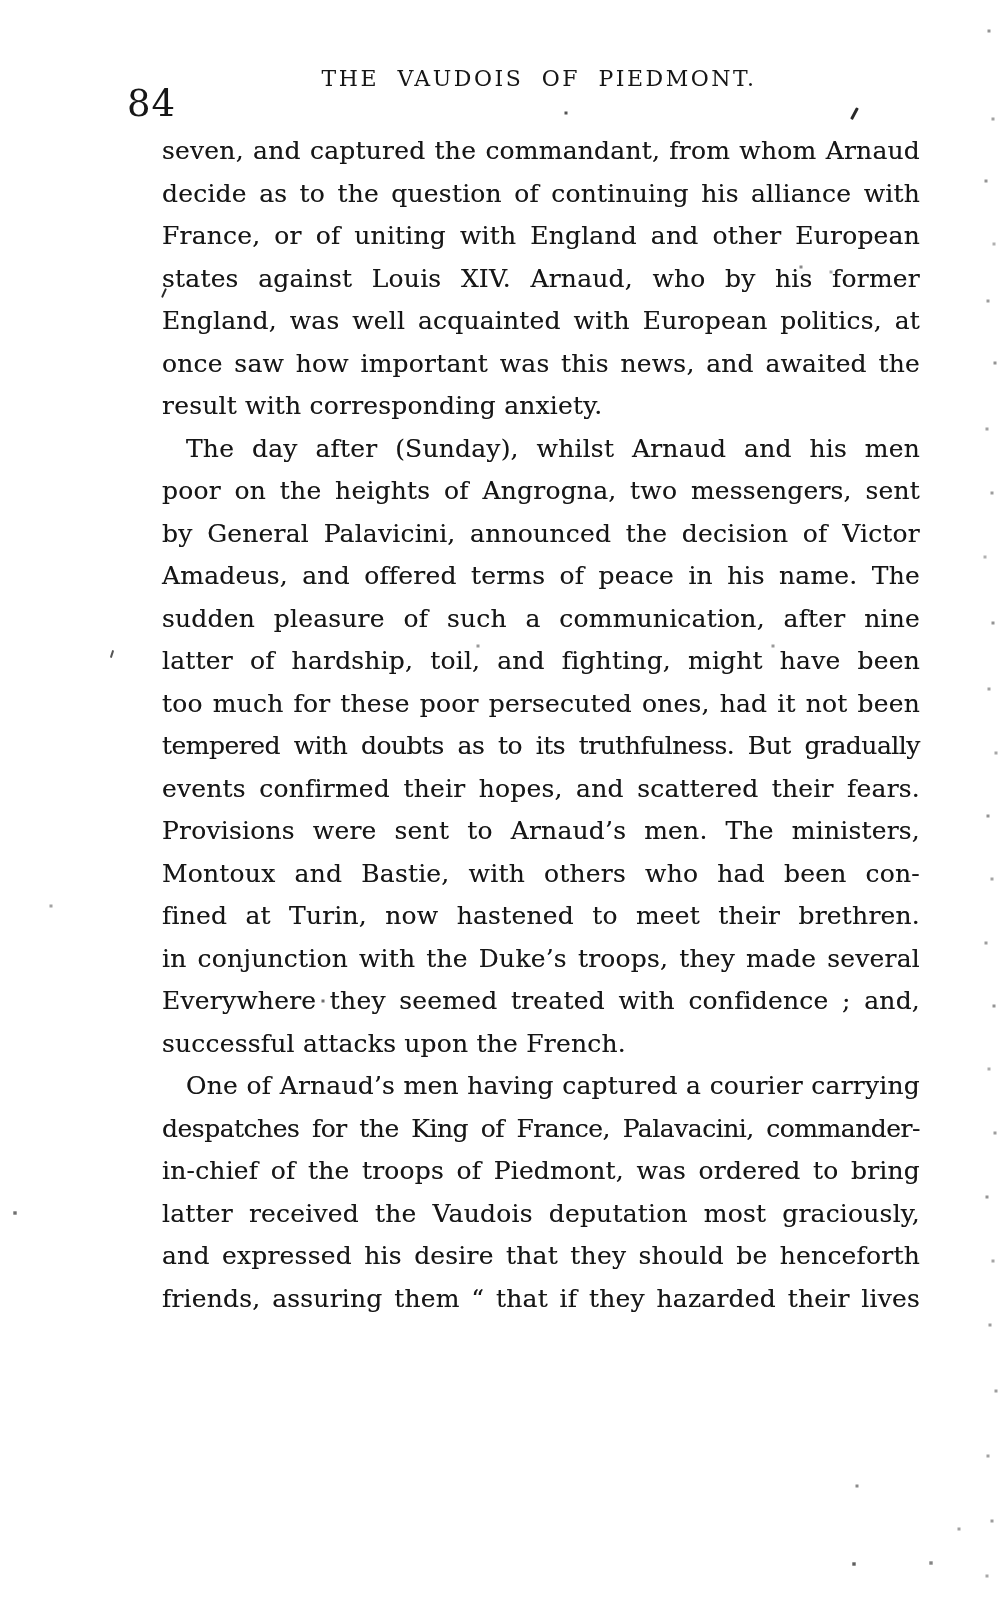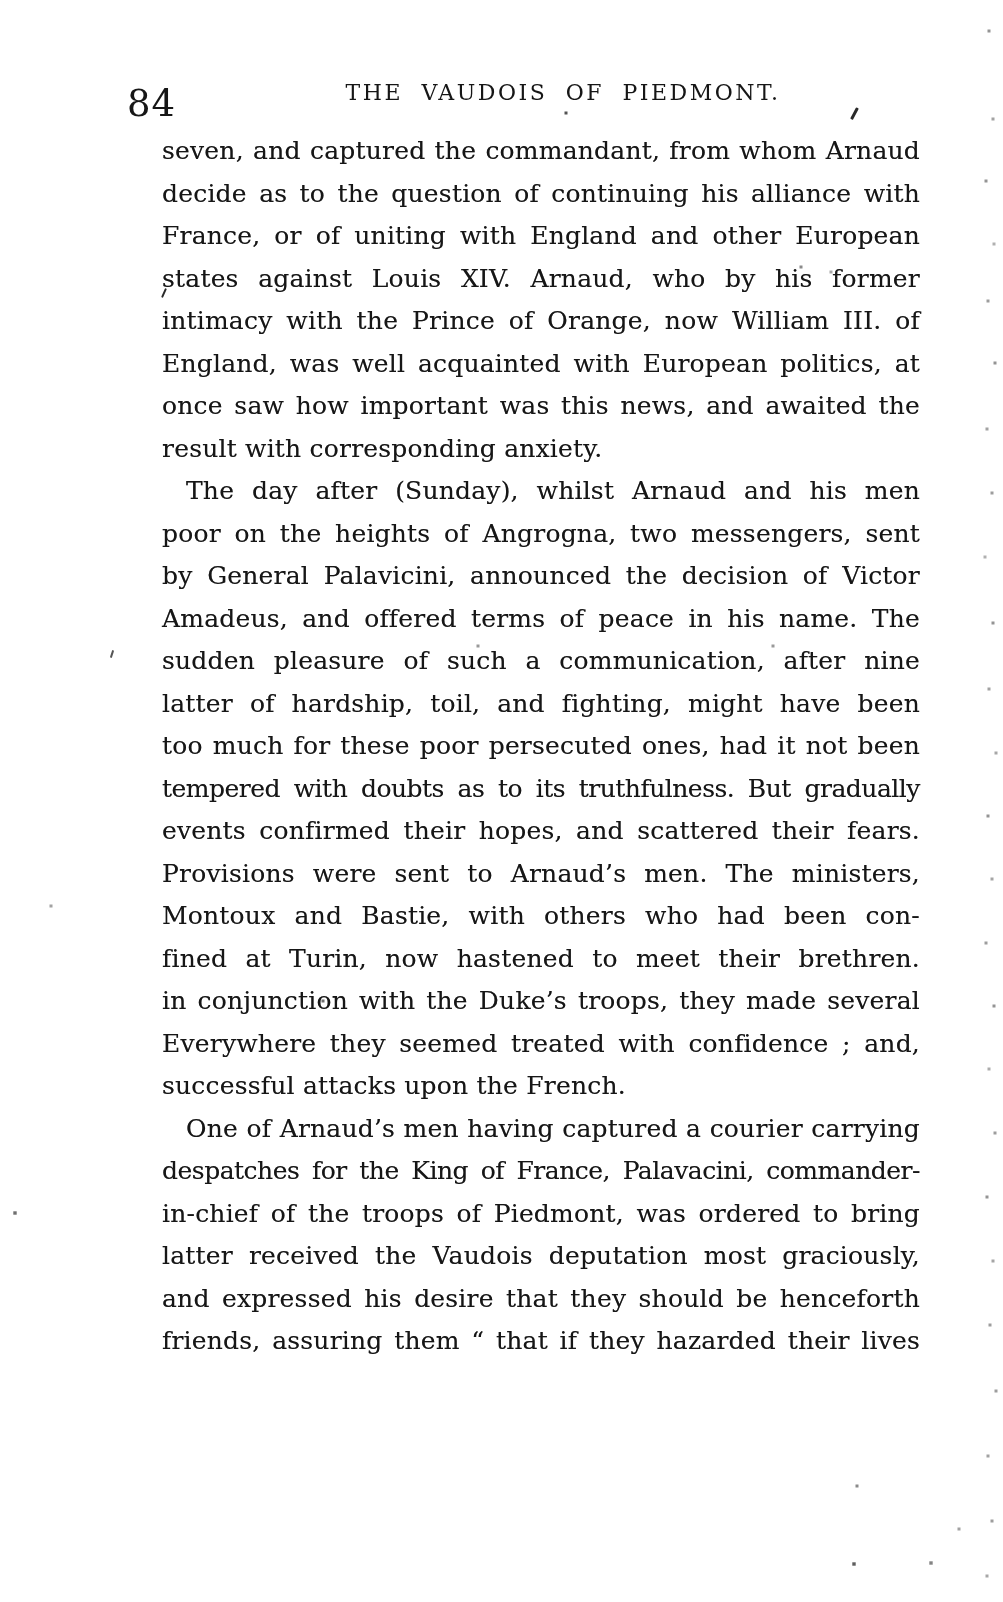--- a/index.html
+++ b/index.html
@@ -20,29 +20,28 @@
     position: absolute;
     left: 127px;
     top: 66px;
     font-size: 37px;
     letter-spacing: 1px;
     margin-top: 16px;
   }
   .runhead {
     position: absolute;
     left: 122px;
-    top: 80px;
+    top: 66px;
     width: 798px;
     text-align: center;
     font-size: 22px;
     letter-spacing: 2.5px;
     word-spacing: 9px;
     transform: translateX(18px);
     white-space: nowrap;
-    margin-left: 24px;
   }
   .bodytext {
     position: absolute;
     left: 122px;
     top: 130px;
     width: 798px;
     font-size: 25px;
     letter-spacing: 0.2px;
     text-shadow: 0 0 0.5px rgba(10,10,10,0.45);
   }
@@ -128,21 +127,20 @@
   <div class="pagenum">84</div>
   <div class="runhead">THE VAUDOIS OF PIEDMONT.</div>
 
   <div class="bodytext">
 
     <div>
       <div class="line">seven, and captured the commandant, from whom Arnaud</div>
       <div class="line">decide as to the question of continuing his alliance with</div>
       <div class="line">France, or of uniting with England and other European</div>
       <div class="line">states against Louis XIV. Arnaud, who by his former</div>
-      <div class="line">intimacy with the Prince of Orange, now William III. of</div>
       <div class="line">England, was well acquainted with European politics, at</div>
       <div class="line">once saw how important was this news, and awaited the</div>
       <div class="line last">result with corresponding anxiety.</div>
     </div>
 
     <div>
       <div class="line ind">The day after (Sunday), whilst Arnaud and his men</div>
       <div class="line">poor on the heights of Angrogna, two messengers, sent</div>
       <div class="line">by General Palavicini, announced the decision of Victor</div>
       <div class="line">Amadeus, and offered terms of peace in his name. The</div>

